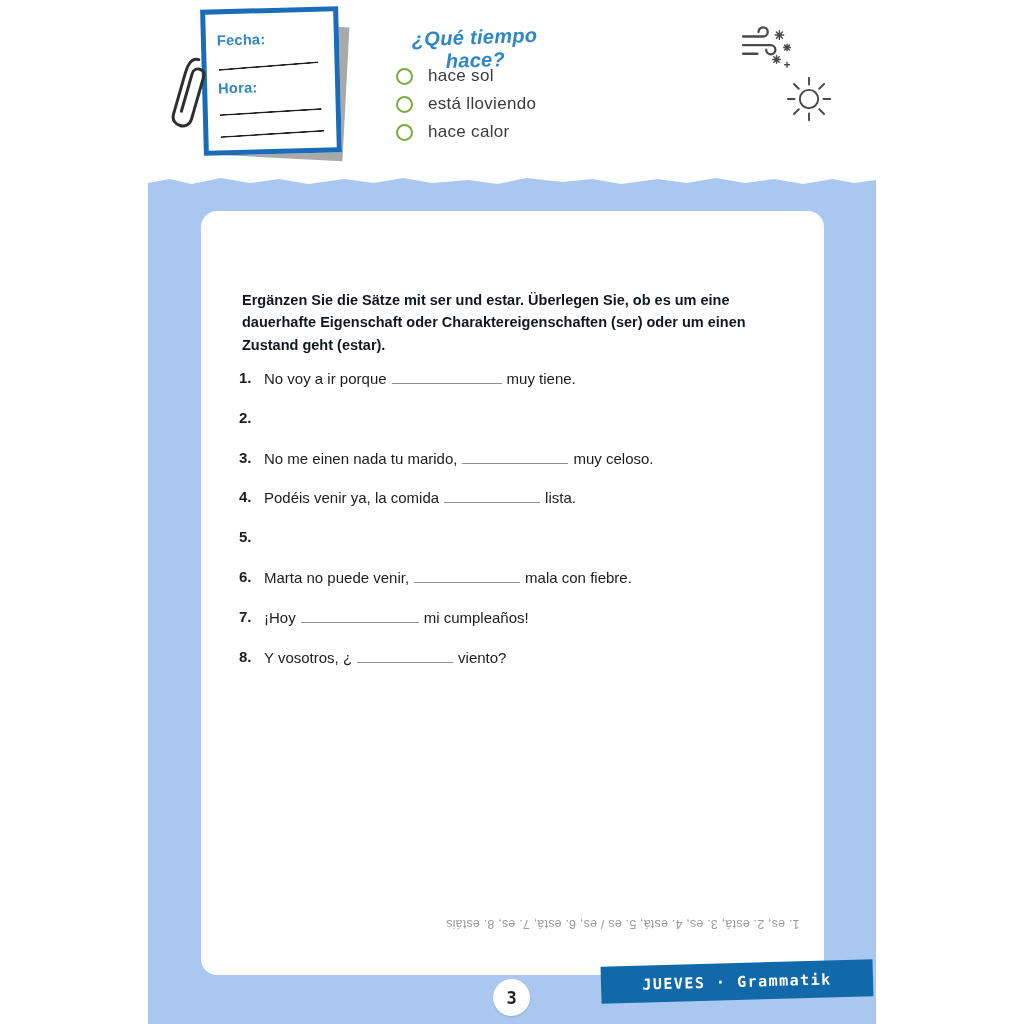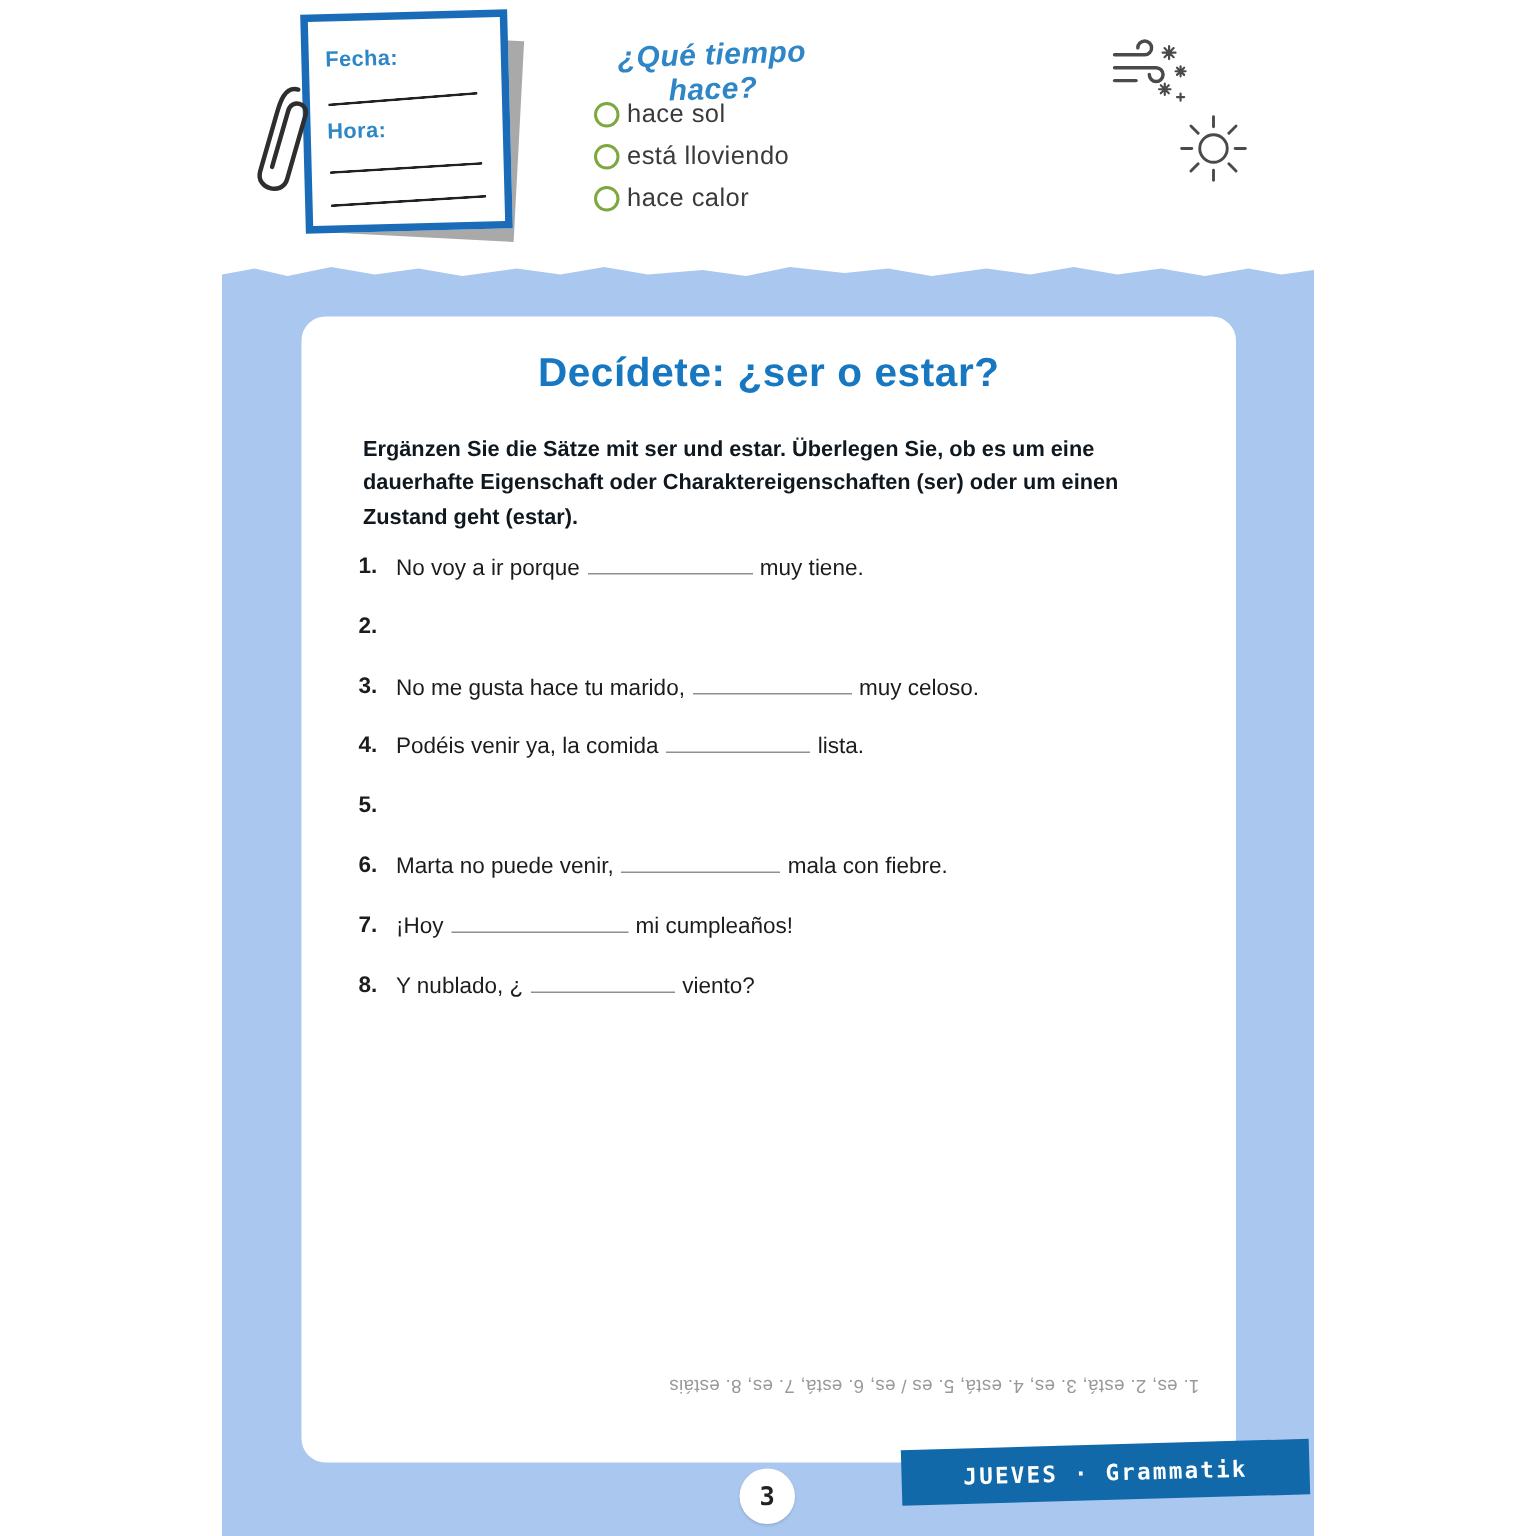--- a/index.html
+++ b/index.html
@@ -43,21 +43,21 @@
 
   
   .weather-title{
     position:absolute;left:380px;top:26px;width:190px;text-align:center;
     color:var(--handwriting-blue);font-size:20px;font-weight:bold;font-style:italic;
     transform:rotate(-2deg);letter-spacing:.3px;
   }
   .w-col{position:absolute;top:62px;}
   .w-col.c1{left:396px;}
   .w-col.c2{left:574px;}
-  .w-opt{display:flex;align-items:center;height:28px;gap:5px;}
+  .w-opt{display:flex;align-items:center;height:28px;gap:15px;}
   .w-circle{width:13px;height:13px;border:2.2px solid var(--check-green);border-radius:50%;flex:none;background:#fff;}
   .w-label{font-size:17px;color:#3a3a3a;letter-spacing:.3px;}
   .icon-wind{position:absolute;left:740px;top:26px;}
   .icon-sun{position:absolute;left:782px;top:72px;}
 
   
   .blue-bg{
     position:absolute;left:148px;top:176px;width:728px;height:848px;background:var(--bg-blue);
     clip-path:polygon(0 7px,3% 3px,6% 8px,10% 2px,14% 7px,18% 3px,22% 8px,27% 3px,31% 7px,35% 2px,39% 7px,44% 4px,48% 8px,52% 2px,57% 6px,61% 3px,65% 8px,70% 3px,74% 7px,78% 2px,82% 7px,86% 3px,90% 8px,94% 3px,97% 7px,100% 4px,100% 100%,0 100%);
   }
@@ -157,53 +157,52 @@
       <path d="M12.4 12.4 l5 5"></path>
         <path d="M38.6 38.6 l5 5"></path>
         <path d="M43.6 12.4 l-5 5"></path>
         <path d="M17.4 38.6 l-5 5"></path>
     </g>
   </svg>
 
   <div class="blue-bg"></div>
 
   <div class="card">
-    <h1 class="card-title">Decídete: ¿ser o estar?</h1>
     <p class="instructions">Ergänzen Sie die Sätze mit ser und estar. Überlegen Sie, ob es um eine dauerhafte Eigenschaft oder Charaktereigenschaften (ser) oder um einen Zustand geht (estar).</p>
 
     <div class="ex-list">
       <div class="ex-row">
         <span class="ex-num">1.</span>
         <span class="ex-text"><span>No voy a ir porque</span><span class="blank" style="width:110px"></span><span>muy tiene.</span></span>
       </div>
       <div class="ex-row">
         <span class="ex-num">2.</span>
       </div>
       <div class="ex-row">
         <span class="ex-num">3.</span>
-        <span class="ex-text"><span>No me gusta hace tu marido,</span><span class="blank" style="width:106px"></span><span>muy celoso.</span></span>
+        <span class="ex-text"><span>No me einen nada tu marido,</span><span class="blank" style="width:106px"></span><span>muy celoso.</span></span>
       </div>
       <div class="ex-row">
         <span class="ex-num">4.</span>
         <span class="ex-text"><span>Podéis venir ya, la comida</span><span class="blank" style="width:96px"></span><span>lista.</span></span>
       </div>
       <div class="ex-row">
         <span class="ex-num">5.</span>
       </div>
       <div class="ex-row">
         <span class="ex-num">6.</span>
         <span class="ex-text"><span>Marta no puede venir,</span><span class="blank" style="width:106px"></span><span>mala con fiebre.</span></span>
       </div>
       <div class="ex-row">
         <span class="ex-num">7.</span>
         <span class="ex-text"><span>¡Hoy</span><span class="blank" style="width:118px"></span><span>mi cumpleaños!</span></span>
       </div>
       <div class="ex-row">
         <span class="ex-num">8.</span>
-        <span class="ex-text"><span>Y nublado, ¿</span><span class="blank" style="width:96px"></span><span>viento?</span></span>
+        <span class="ex-text"><span>Y vosotros, ¿</span><span class="blank" style="width:96px"></span><span>viento?</span></span>
       </div>
     </div>
 
     <div class="answer-key">1. es, 2. está, 3. es, 4. está, 5. es / es, 6. está, 7. es, 8. estáis</div>
   </div>
 
   <div class="banner">
     <span>JUEVES · Grammatik</span>
   </div>
   <div class="page-circle">

